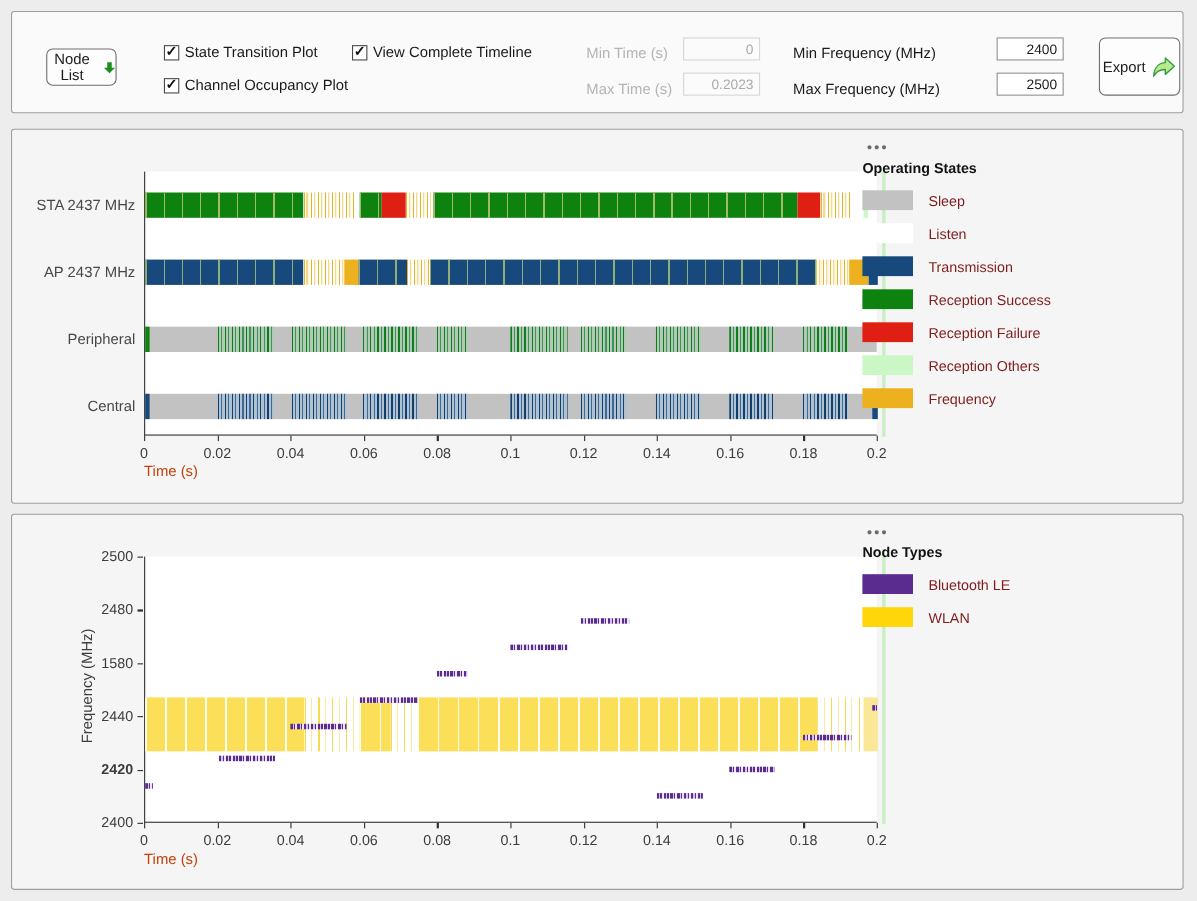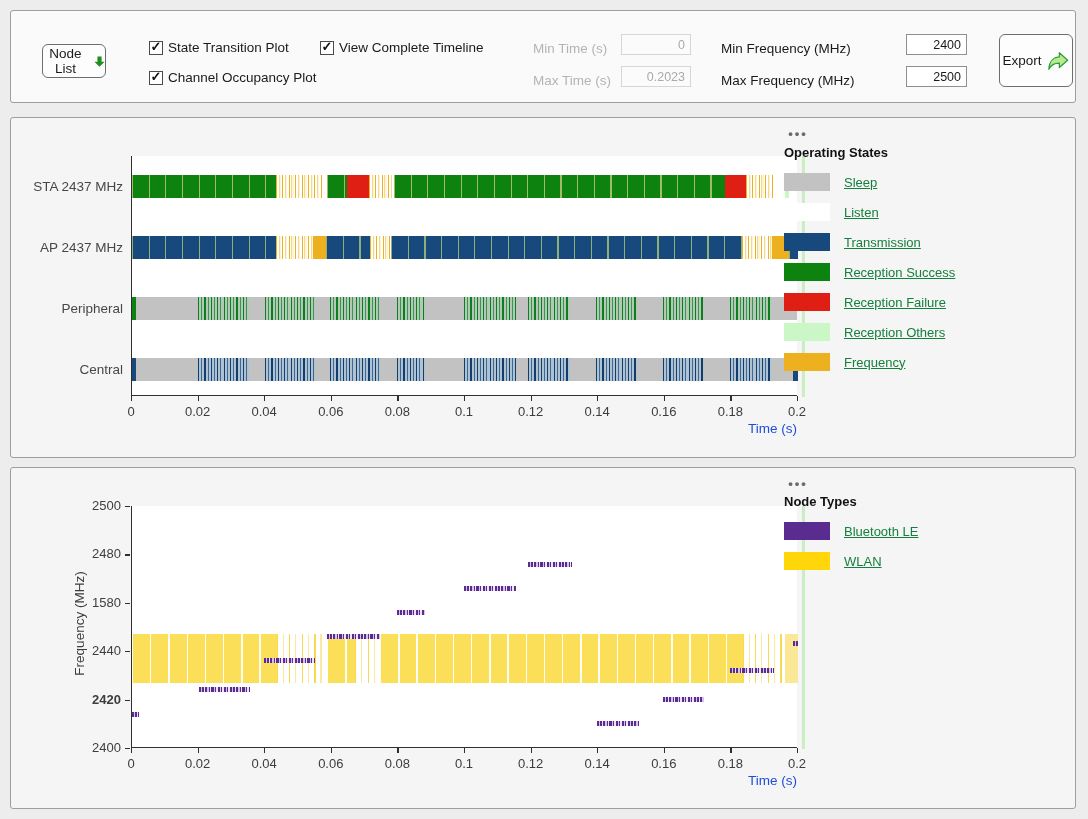--- a/index.html
+++ b/index.html
@@ -34,39 +34,39 @@
   #min-freq-input { left:895px; top:23px; width:61px; } #max-freq-input { left:895px; top:55px; width:61px; }
 
   
   .panel-title { position:absolute; left:120px; width:666px; top:14px; text-align:center;
                  font-size:14.5px; font-weight:bold; color:#222; }
   .ellipsis { position:absolute; left:770px; top:8px; width:34px; text-align:center;
               color:#6b6b6b; font-size:13px; letter-spacing:2px; font-weight:bold; cursor:pointer; }
   .plot { position:absolute; left:120px; top:38px; width:666px; background:#fff;
           border-left:1.5px solid #2f2f2f; border-bottom:1.5px solid #2f2f2f; }
   #state-plot { height:240px; } #freq-plot { height:242px; }
-  .xlabel { position:absolute; left:120px; width:666px; text-align:right; font-size:13.5px; color:#1d4ed8; }
+  .xlabel { position:absolute; left:120px; width:666px; text-align:left; font-size:13.5px; color:#c2410c; }
   #panel1 .xlabel { top:303px; } #panel2 .xlabel { top:305px; }
   .ylabel { position:absolute; left:-22px; top:148px; width:180px; text-align:center; font-size:13.5px; color:#3d3d3d;
             transform:rotate(-90deg); transform-origin:center; }
   .tickx { position:absolute; width:1.3px; height:5px; background:#2f2f2f; }
   .ticky { position:absolute; width:5px; height:1.3px; background:#2f2f2f; }
   .tlabx { position:absolute; width:44px; text-align:center; font-size:13px; color:#3d3d3d; }
   .tlaby { position:absolute; width:42px; text-align:right; font-size:13px; color:#3d3d3d; }
   .row-label { position:absolute; left:0; width:112px; text-align:right; font-size:13.5px; color:#474747; }
   .cursor { position:absolute; left:791px; width:3px; background:#c8eec2; }
   #panel1 .cursor { top:38px; height:241px; } #panel2 .cursor { top:38px; height:243px; }
 
   
   .legend { position:absolute; left:773px; }
   #panel1 .legend { top:27px; } #panel2 .legend { top:26px; }
   .legend-title { font-size:13px; font-weight:bold; color:#111; margin-bottom:13px; }
   .legend-item { display:flex; align-items:center; gap:14px; height:18px; margin-bottom:12px; }
   .swatch { width:46px; height:18px; flex:0 0 auto; }
-  .legend-item span { font-size:13px; color:#15803d;text-decoration:underline; }
+  .legend-item span { font-size:13px; color:#7f1d1d; }
 
   
   .trow { position:absolute; left:0; width:100%; height:23px; }
   .seg { position:absolute; top:0; height:100%; }
   .st-listen { background:#fff; }
   .st-sleep { background:#c2c2c2; }
   .st-rx_blocks { background-color:#0e820e;
       background-image:repeating-linear-gradient(90deg, rgba(170,190,110,0.95) 0 1.2px, transparent 1.2px 16.65px); }
   .st-tx_blocks { background-color:#17497c;
       background-image:repeating-linear-gradient(90deg, rgba(150,180,120,0.95) 0 1.2px, transparent 1.2px 16.65px); }

